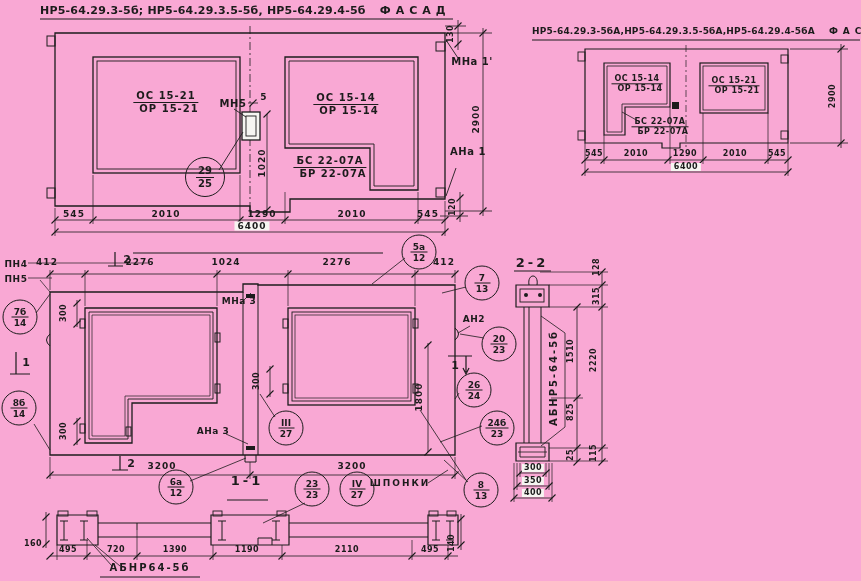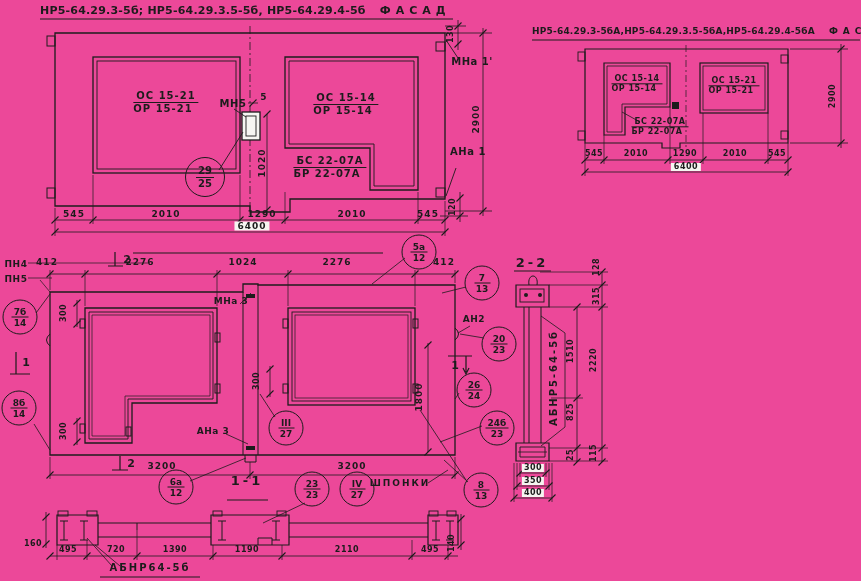--- a/index.html
+++ b/index.html
@@ -1,30 +1,30 @@
 <!DOCTYPE html>
 <html><head>
 <meta charset="utf-8">
 <style>
   html,body{margin:0;padding:0;background:#e8e8e5;}
-  .page{position:relative;width:861px;height:581px;background:#ec4899;overflow:hidden;
+  .page{position:relative;width:861px;height:581px;background:#f9a8d4;overflow:hidden;
         font-family:"DejaVu Sans",sans-serif;font-weight:bold;color:#1c1c1c;}
   svg.lines{position:absolute;left:0;top:0;}
   .lbl{position:absolute;transform:translate(-50%,-50%);white-space:nowrap;line-height:1;}
   .la{position:absolute;white-space:nowrap;line-height:1;}
   .v{transform:translate(-50%,-50%) rotate(-90deg);}
   .dim{font-size:9px;letter-spacing:1px;}
   .dim8{font-size:8px;letter-spacing:0.5px;}
   .name{font-size:10px;letter-spacing:0.5px;}
   .name9{font-size:9px;letter-spacing:0.5px;}
   .title{font-size:11px;letter-spacing:0.2px;}
   .title-sm{font-size:9px;letter-spacing:0.2px;}
   .title-md{font-size:12px;letter-spacing:1.5px;}
   .viewword{letter-spacing:5px;margin-left:14px;}
-  .frac{text-align:left;line-height:1.15;}
+  .frac{text-align:right;line-height:1.15;}
   .frac .ft{display:block;border-bottom:1.4px solid #1c1c1c;padding:0 3px;}
   .frac .fb{display:block;}
   .f10{font-size:10px;letter-spacing:1px;}
   .f8{font-size:8px;letter-spacing:0.5px;}
   .co{position:absolute;transform:translate(-50%,-50%);width:33px;height:33px;
       border:1.4px solid #1c1c1c;border-radius:50%;display:flex;flex-direction:column;
       align-items:center;justify-content:center;font-size:9px;line-height:1.15;}
   .co .ct{border-bottom:1.2px solid #1c1c1c;padding:0 2px;min-width:12px;text-align:center;}
   .co .cb{text-align:center;}
   .co.big{width:38px;height:38px;font-size:10px;}
@@ -318,26 +318,26 @@
 <div class="lbl dim8" style="left:594px;top:154px">545</div>
 <div class="lbl dim8" style="left:636px;top:154px">2010</div>
 <div class="lbl dim8" style="left:685px;top:154px">1290</div>
 <div class="lbl dim8" style="left:735px;top:154px">2010</div>
 <div class="lbl dim8" style="left:777px;top:154px">545</div>
 <div class="lbl dim8" style="left:686px;top:167px;background:#f6f5f1;padding:0 3px">6400</div>
 <div class="lbl v dim8" style="left:833px;top:96px">2900</div>
 
 <div class="lbl dim" style="left:47px;top:262px">412</div>
 <div class="lbl dim" style="left:140px;top:262px">2276</div>
-<div class="lbl dim" style="left:243px;top:262px">1024</div>
+<div class="lbl dim" style="left:226px;top:262px">1024</div>
 <div class="lbl dim" style="left:337px;top:262px">2276</div>
 <div class="lbl dim" style="left:444px;top:262px">412</div>
 <div class="lbl name9" style="left:16px;top:264px">ПН4</div>
 <div class="lbl name9" style="left:16px;top:279px">ПН5</div>
-<div class="lbl name9" style="left:231px;top:301px">МНа 3</div>
+<div class="lbl name9" style="left:239px;top:301px">МНа 3</div>
 <div class="lbl name9" style="left:213px;top:431px">АНа 3</div>
 <div class="lbl name9" style="left:474px;top:319px">АН2</div>
 <div class="lbl name9" style="left:400px;top:483px;letter-spacing:2px">ШПОНКИ</div>
 <div class="lbl dim" style="left:162px;top:466px">3200</div>
 <div class="lbl dim" style="left:352px;top:466px">3200</div>
 <div class="lbl v dim" style="left:419px;top:397px">1800</div>
 <div class="lbl v dim8" style="left:64px;top:313px">300</div>
 <div class="lbl v dim8" style="left:64px;top:431px">300</div>
 <div class="lbl v dim8" style="left:257px;top:381px">300</div>
 <div class="lbl secmark" style="left:127px;top:259px">2</div>

